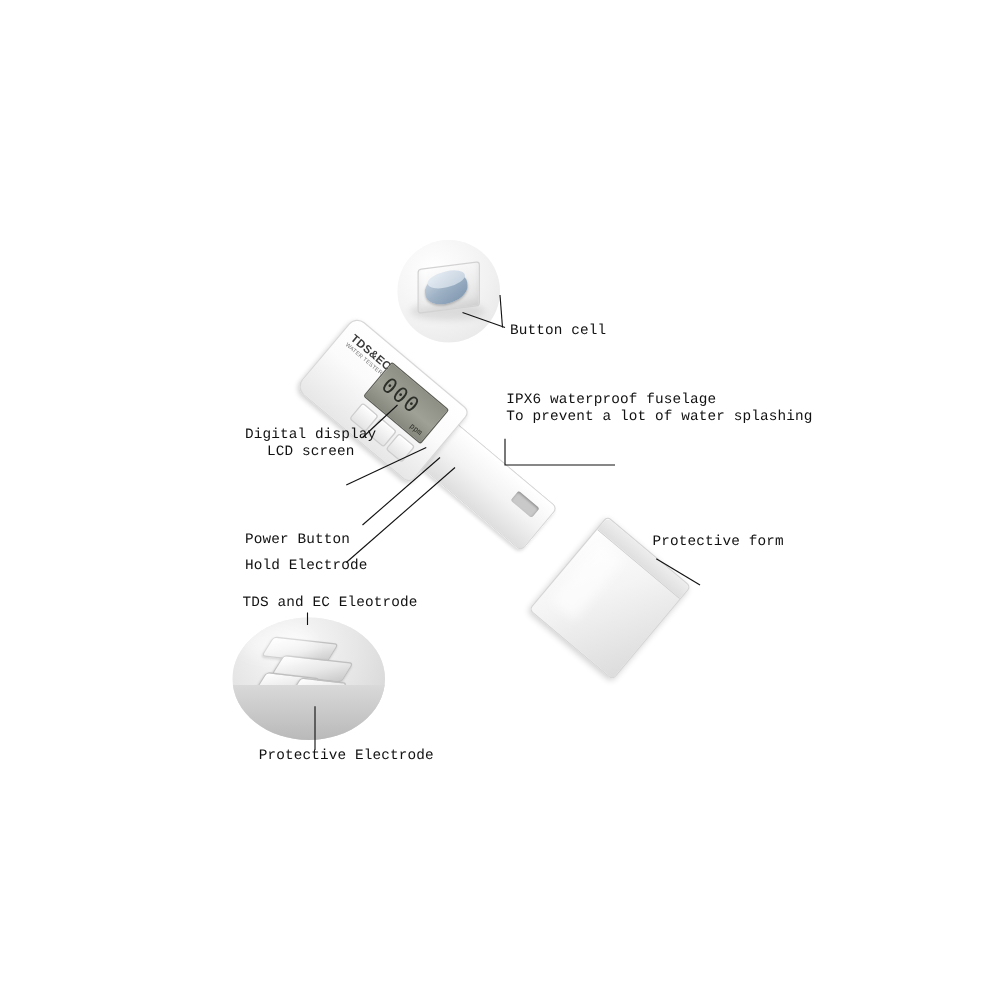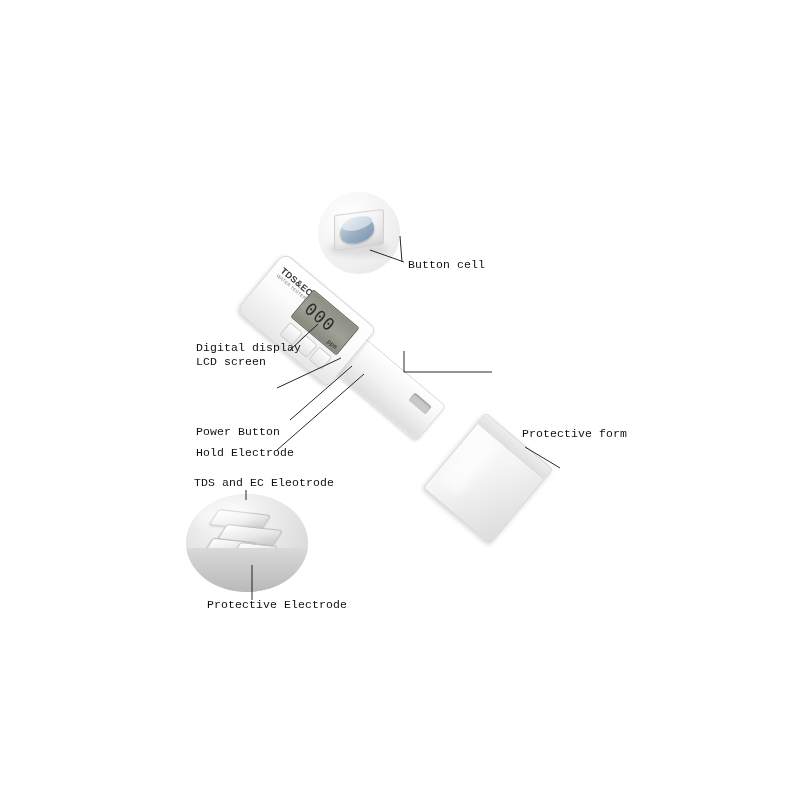--- a/index.html
+++ b/index.html
@@ -345,22 +345,24 @@
       <path d="M246,490 L246,500"></path>
 
       <path d="M252,600 L252,565"></path>
 
       <path d="M525,447 L560,468"></path>
     </g>
   </svg>
 
   <div class="label" style="left:408px; top:258px;">Button cell</div>
 
-
-  <div class="label" style="left:196px; top:341px;">Digital display
+  <div class="label" style="left:405px; top:313px;">IPX6 waterproof fuselage
+To prevent a lot of water splashing</div>
+
+  <div class="label" style="left:196px; top:341px;text-align:center;">Digital display
 LCD screen</div>
 
   <div class="label" style="left:196px; top:381px;margin-top:44px;">Power Button</div>
 
 
   <div class="label" style="left:196px; top:446px;">Hold Electrode</div>
 
   <div class="label" style="left:194px; top:476px;">TDS and EC Eleotrode</div>
 
   <div class="label" style="left:207px; top:598px;">Protective Electrode</div>

